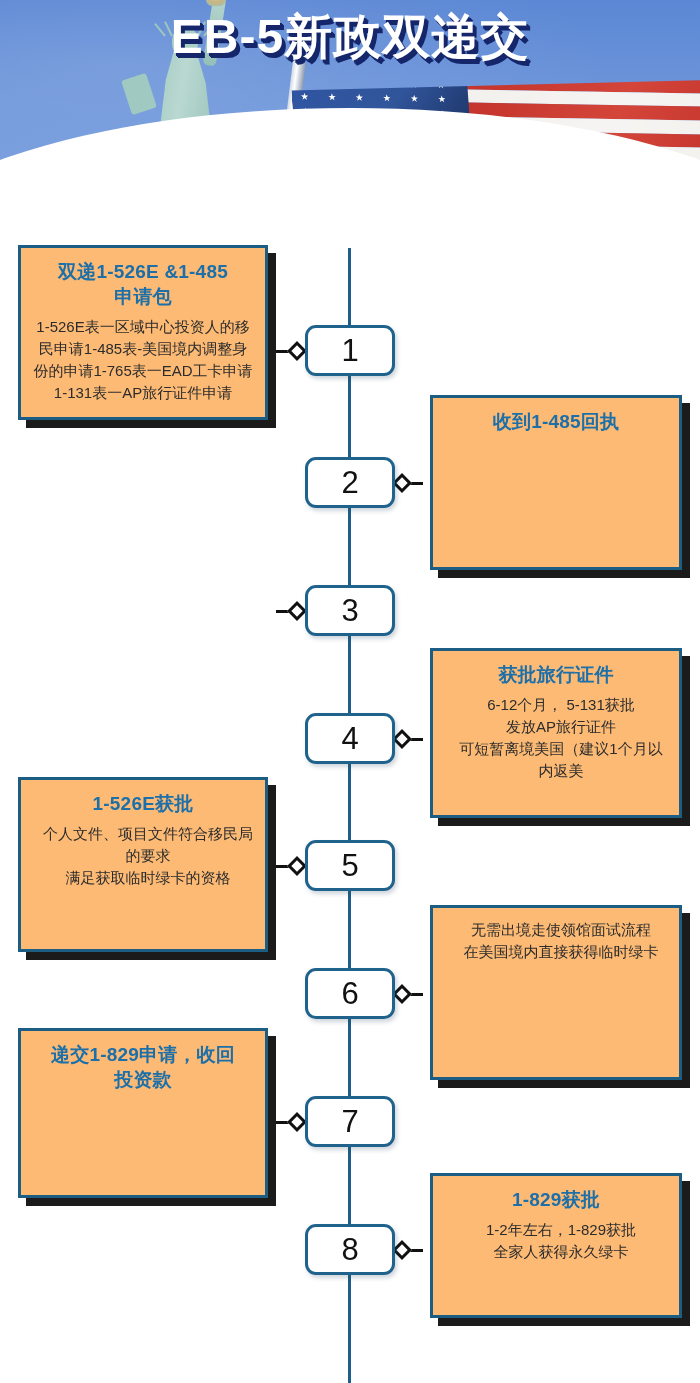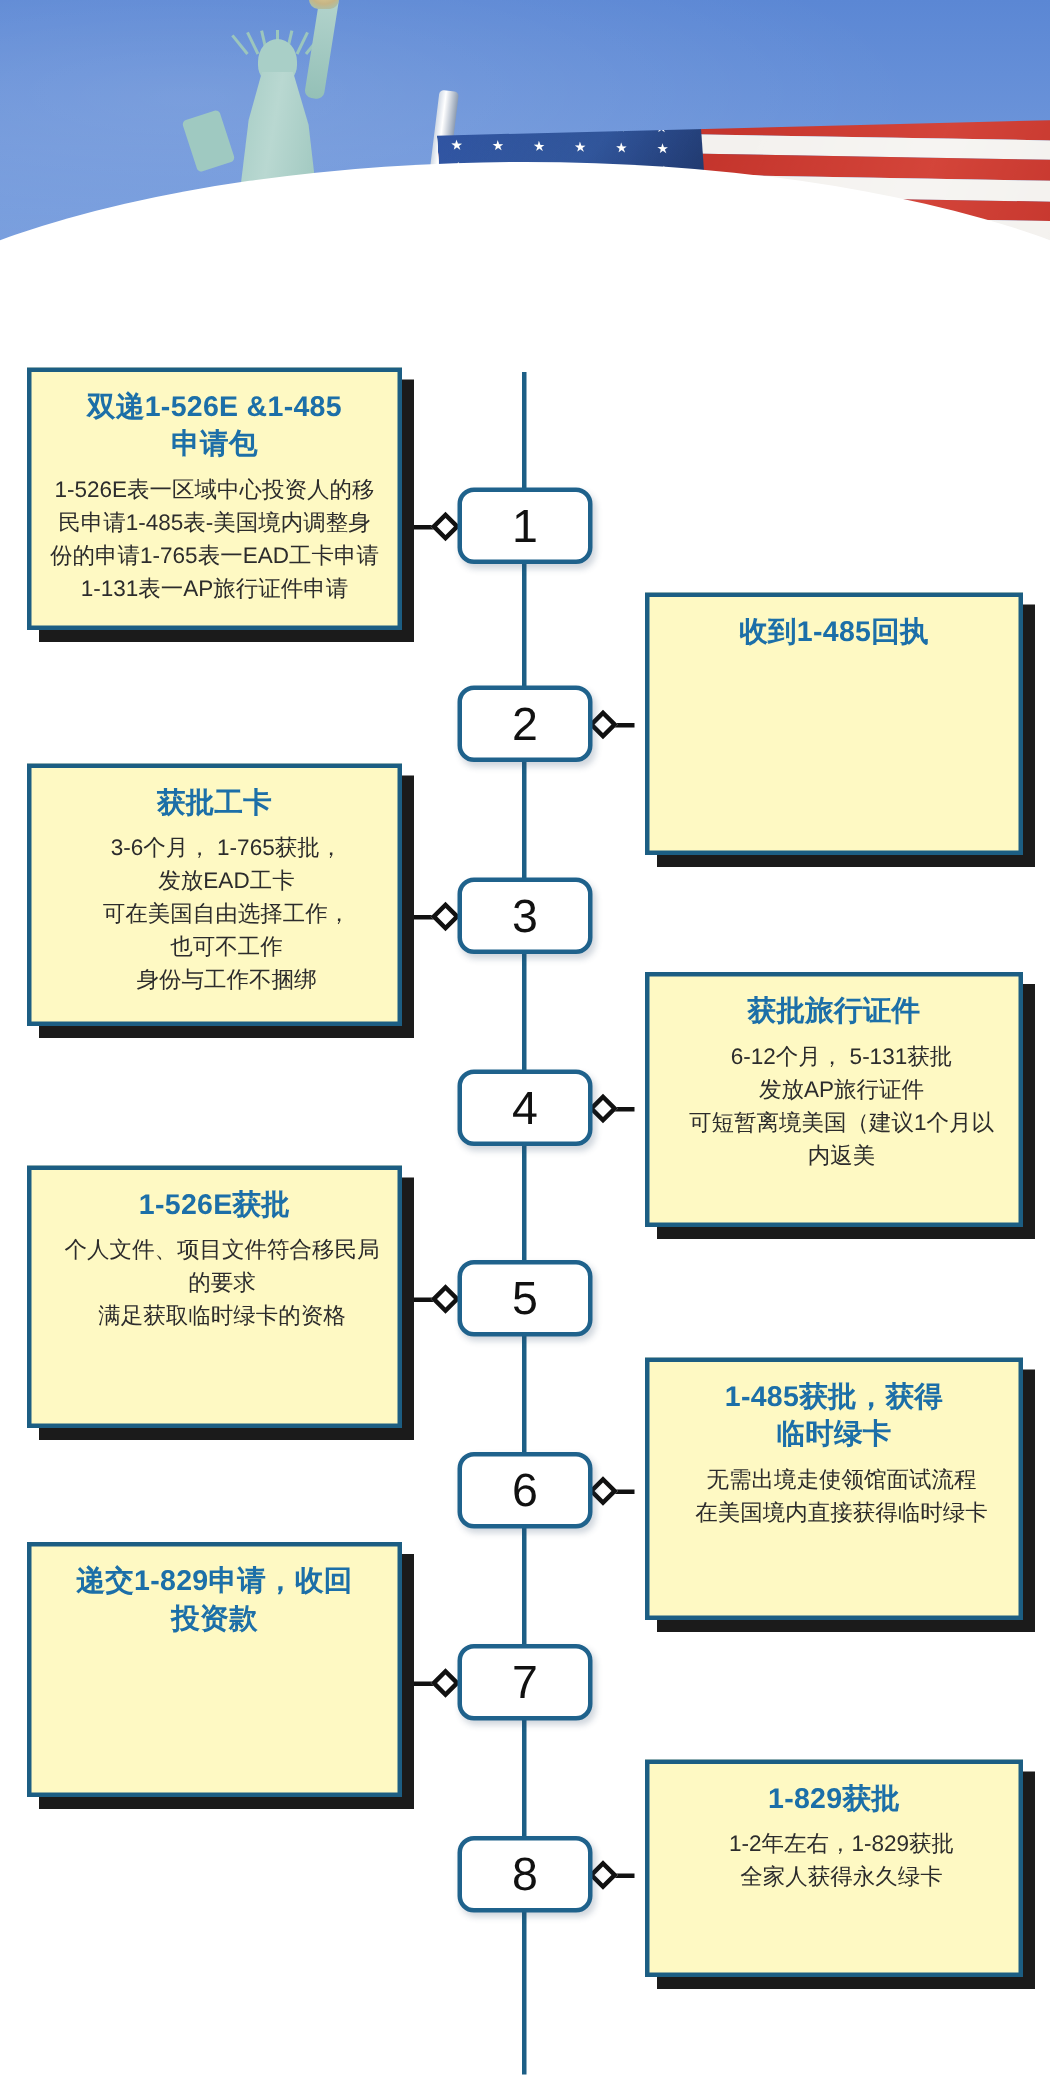--- a/index.html
+++ b/index.html
@@ -151,21 +151,21 @@
   }
 
   
   .card-wrap { position:absolute; z-index:3; }
   .card-shadow {
     position:absolute; left:8px; top:8px; width:100%; height:100%;
     background:#1b1b1b;
   }
   .card {
     position:absolute; left:0; top:0; width:100%; height:100%;
-    background:#fef9c3;
+    background:#fdba74;
     border:3px solid #1c5e83;
     padding:11px 12px 10px 12px;
     overflow:hidden;
   }
   .card h3 {
     margin:0 0 7px 0;
     color:#1c6fa8;
     font-size:19px;
     font-weight:bold;
     line-height:25px;
@@ -265,20 +265,21 @@
         </div>
       <div class="flag-shade"></div>
     </div>
   </div>
 
   <div class="curve-grey"></div>
   <div class="curve-white"></div>
 </div>
 
 <div class="title-wrap">
+  <div class="title-line">EB-5新政双递交</div>
 </div>
 
 <div class="flow" id="flow">
     <div class="spine"></div>
     <div class="badge" style="top: 107px;">
       <span>1</span>
     </div>
     <div class="card-wrap" style="width: 250px; height: 175px; top: 27px; left: 18px;">
       <div class="card-shadow"></div>
       <div class="card">
@@ -300,31 +301,20 @@
         <h3 style="white-space: pre-line;">收到1-485回执</h3>
       </div>
     </div>
     <div class="conn" style="top: 255px; left: 395px; width: 35px;">
       <div class="dia"></div>
       <div class="bar" style="width: 14px;"></div>
     </div>
     <div class="badge" style="top: 367px;">
       <span>3</span>
     </div>
-    <div class="card-wrap" style="width: 250px; height: 175px; top: 291px; left: 18px;">
-      <div class="card-shadow"></div>
-      <div class="card">
-        <h3 style="white-space: pre-line;">获批工卡</h3>
-        <div class="body indent">3-6个月， 1-765获批，
-发放EAD工卡
-可在美国自由选择工作，
-也可不工作
-身份与工作不捆绑</div>
-      </div>
-    </div>
     <div class="conn" style="top: 383px; left: 276px; width: 29px;">
       <div class="bar" style="width: 14px;"></div>
       <div class="dia"></div>
     </div>
     <div class="badge" style="top: 495px;">
       <span>4</span>
     </div>
     <div class="card-wrap" style="width: 252px; height: 170px; top: 430px; left: 430px;">
       <div class="card-shadow"></div>
       <div class="card">
@@ -352,22 +342,20 @@
     <div class="conn" style="top: 638px; left: 276px; width: 29px;">
       <div class="bar" style="width: 14px;"></div>
       <div class="dia"></div>
     </div>
     <div class="badge" style="top: 750px;">
       <span>6</span>
     </div>
     <div class="card-wrap" style="width: 252px; height: 175px; top: 687px; left: 430px;">
       <div class="card-shadow"></div>
       <div class="card">
-        <h3 style="white-space: pre-line;">1-485获批，获得
-临时绿卡</h3>
         <div class="body indent2">无需出境走使领馆面试流程
 在美国境内直接获得临时绿卡</div>
       </div>
     </div>
     <div class="conn" style="top: 766px; left: 395px; width: 35px;">
       <div class="dia"></div>
       <div class="bar" style="width: 14px;"></div>
     </div>
     <div class="badge" style="top: 878px;">
       <span>7</span>

